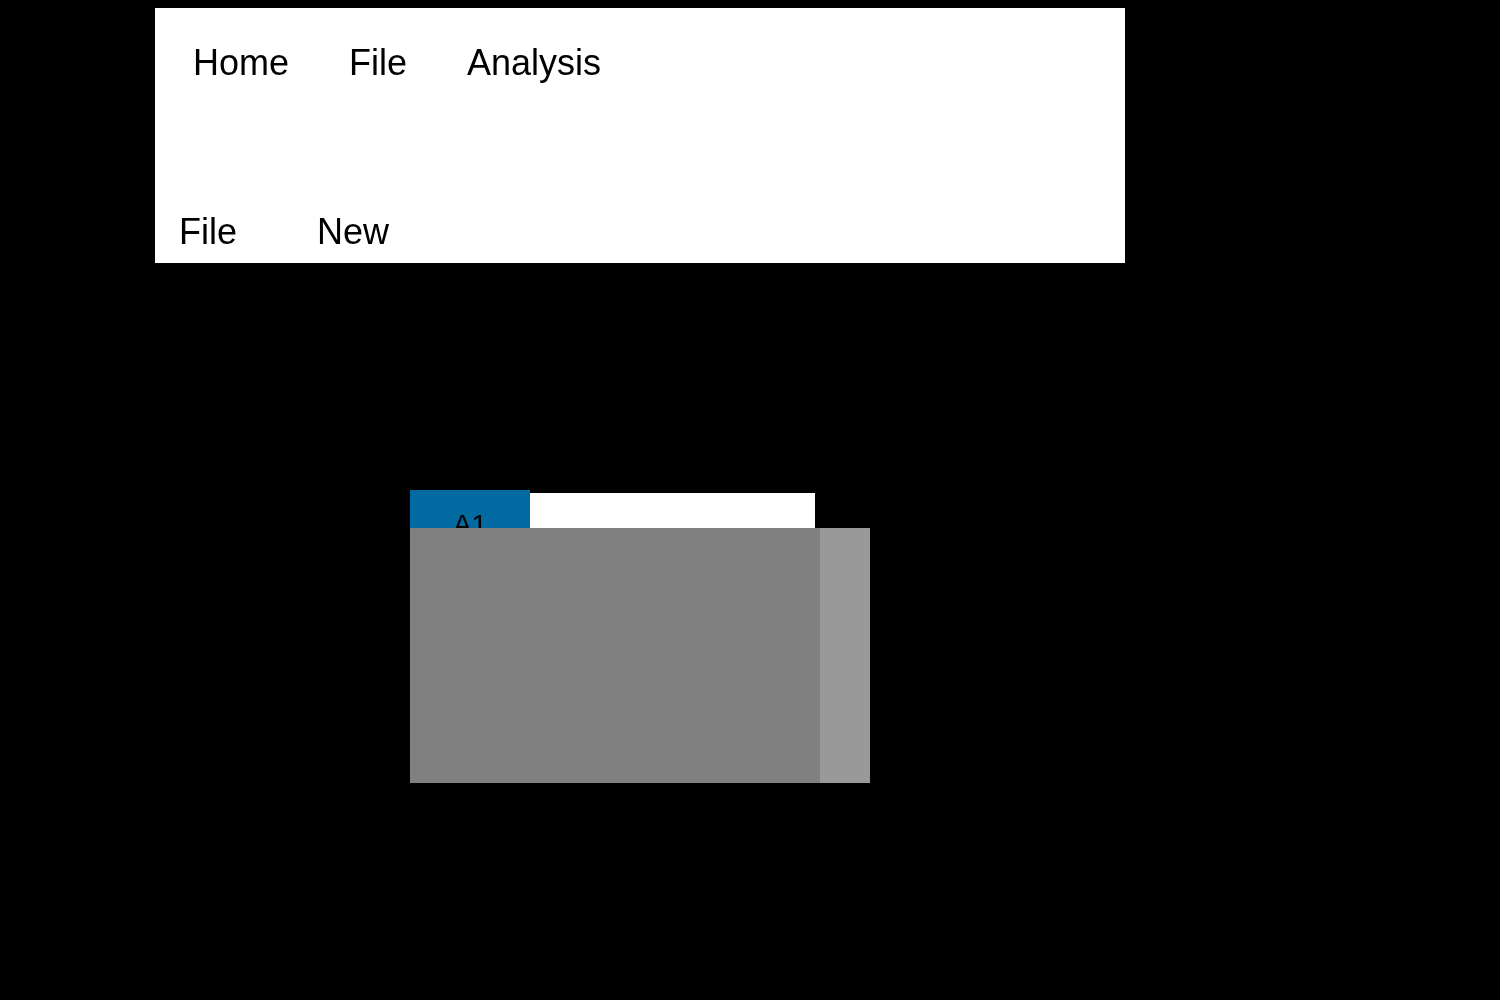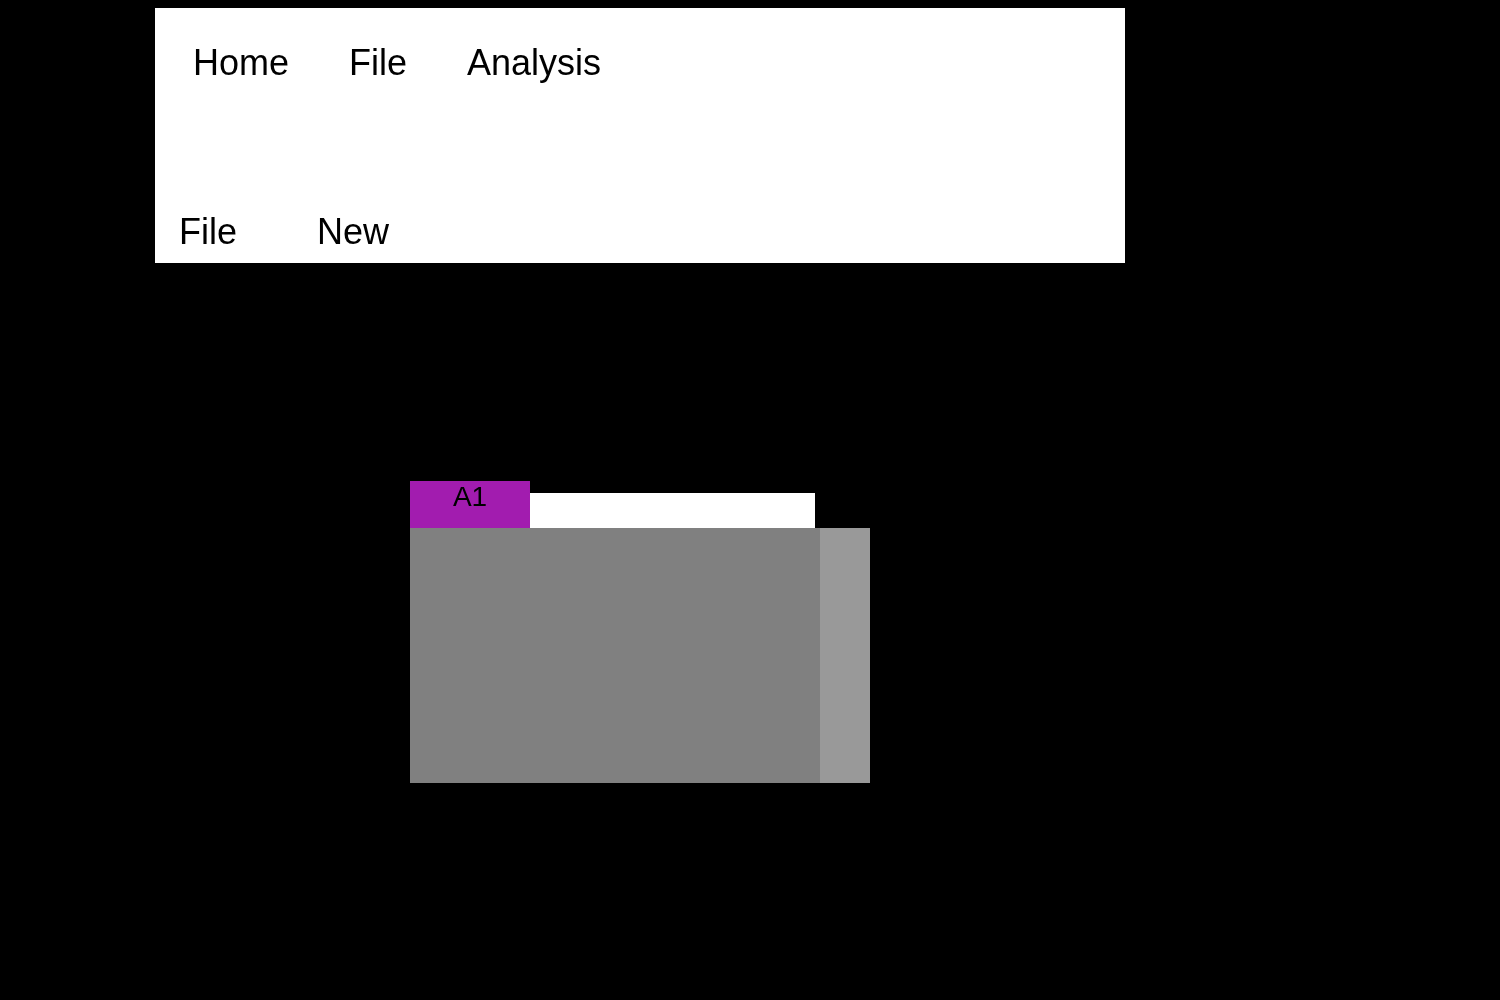--- a/index.html
+++ b/index.html
@@ -87,26 +87,26 @@
       top: 55px;
       width: 460px;
       height: 255px;
       background: #808080;
     }
 
     
     .tab-a1 {
       position: absolute;
       left: 0;
-      top: 8px;
+      top: 17px;
       width: 120px;
       height: 70px;
-      background: #a21caf;
+      background: #0369a1;
       display: flex;
-      align-items: flex-start;
+      align-items: center;
       justify-content: center;
     }
 
     .tab-a1-label {
       font-size: 28px;
       color: #000000;
       font-weight: 400;
     }
 
     

